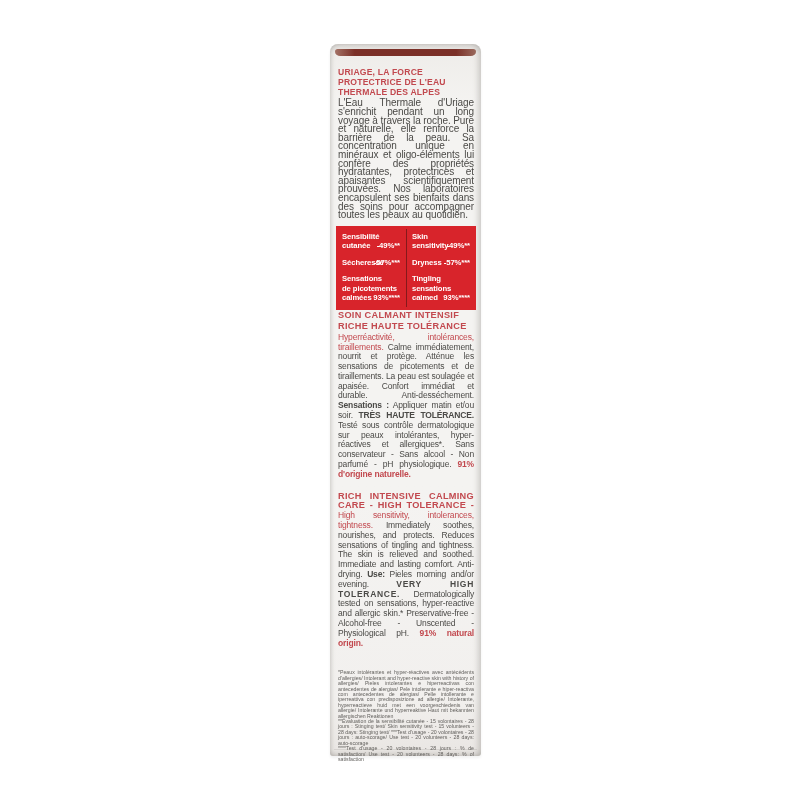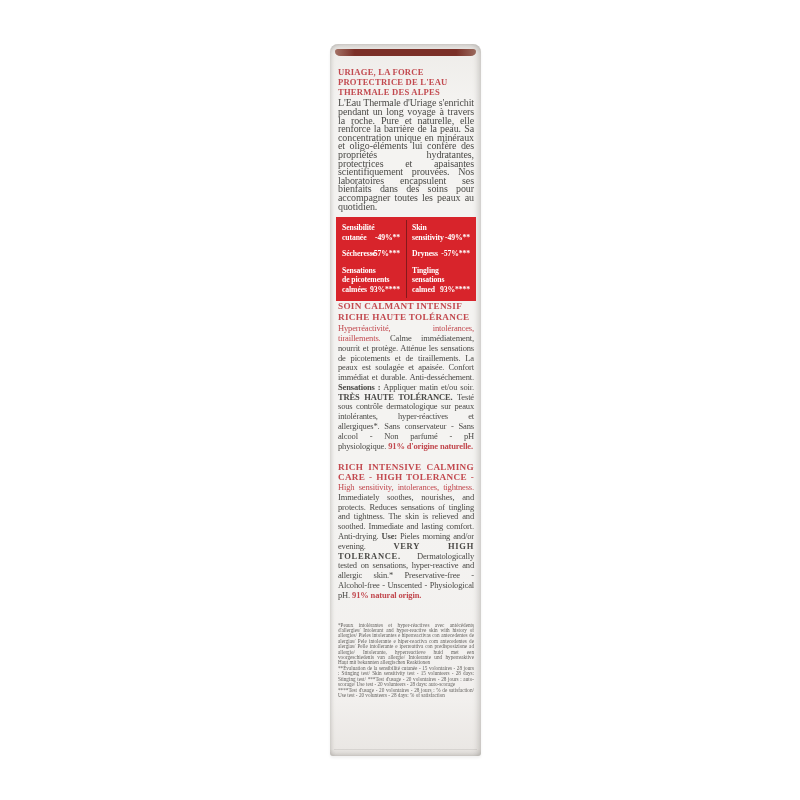--- a/index.html
+++ b/index.html
@@ -7,21 +7,21 @@
     --box-face:#f3f2f0;
     --box-edge:#d9d6d2;
     --band:#7b3028;
     --red-text:#c2494f;
     --table-red:#d8242b;
     --table-text:#ffffff;
     --table-divider:#5a1412;
     --body-text:#4b4a47;
     --notes-text:#63615e;
   }
-  *{margin:0;padding:0;box-sizing:border-box;font-family:Liberation Serif, serif;}
+  *{margin:0;padding:0;box-sizing:border-box;}
   html,body{width:800px;height:800px;}
   body{
     background:var(--bg);
     font-family:"Liberation Sans", sans-serif;
     position:relative;
     overflow:hidden;
   }
   .stage{position:absolute;inset:0;}
   .box{
     position:absolute;
@@ -155,21 +155,21 @@
 calmed</span>
           <span class="val">93%****</span>
         </div>
       </div>
 
       <div class="sec-title pre">SOIN CALMANT INTENSIF
 RICHE HAUTE TOLÉRANCE</div>
 
       <p class="bodytext fr-body">
         <span class="red">Hyperréactivité, intolérances, tiraillements.</span>
-        <span>Calme immédiatement, nourrit et protège. Atténue les sensations de picotements et de tiraillements. La peaux est soulagée et apaisée. Confort immédiat et durable. Anti-desséchement.</span>
+        <span>Calme immédiatement, nourrit et protège. Atténue les sensations de picotements et de tiraillements. La peau est soulagée et apaisée. Confort immédiat et durable. Anti-desséchement.</span>
         <span class="b">Sensations :</span>
         <span>Appliquer matin et/ou soir.</span>
         <span class="b">TRÈS HAUTE TOLÉRANCE.</span>
         <span>Testé sous contrôle dermatologique sur peaux intolérantes, hyper-réactives et allergiques*. Sans conservateur - Sans alcool - Non parfumé - pH physiologique.</span>
         <span class="red b">91% d'origine naturelle.</span>
       </p>
 
       <p class="bodytext en-block">
         <span class="red caps-title">RICH INTENSIVE CALMING CARE - HIGH TOLERANCE -</span>
         <span class="red">High sensitivity, intolerances, tightness.</span>

